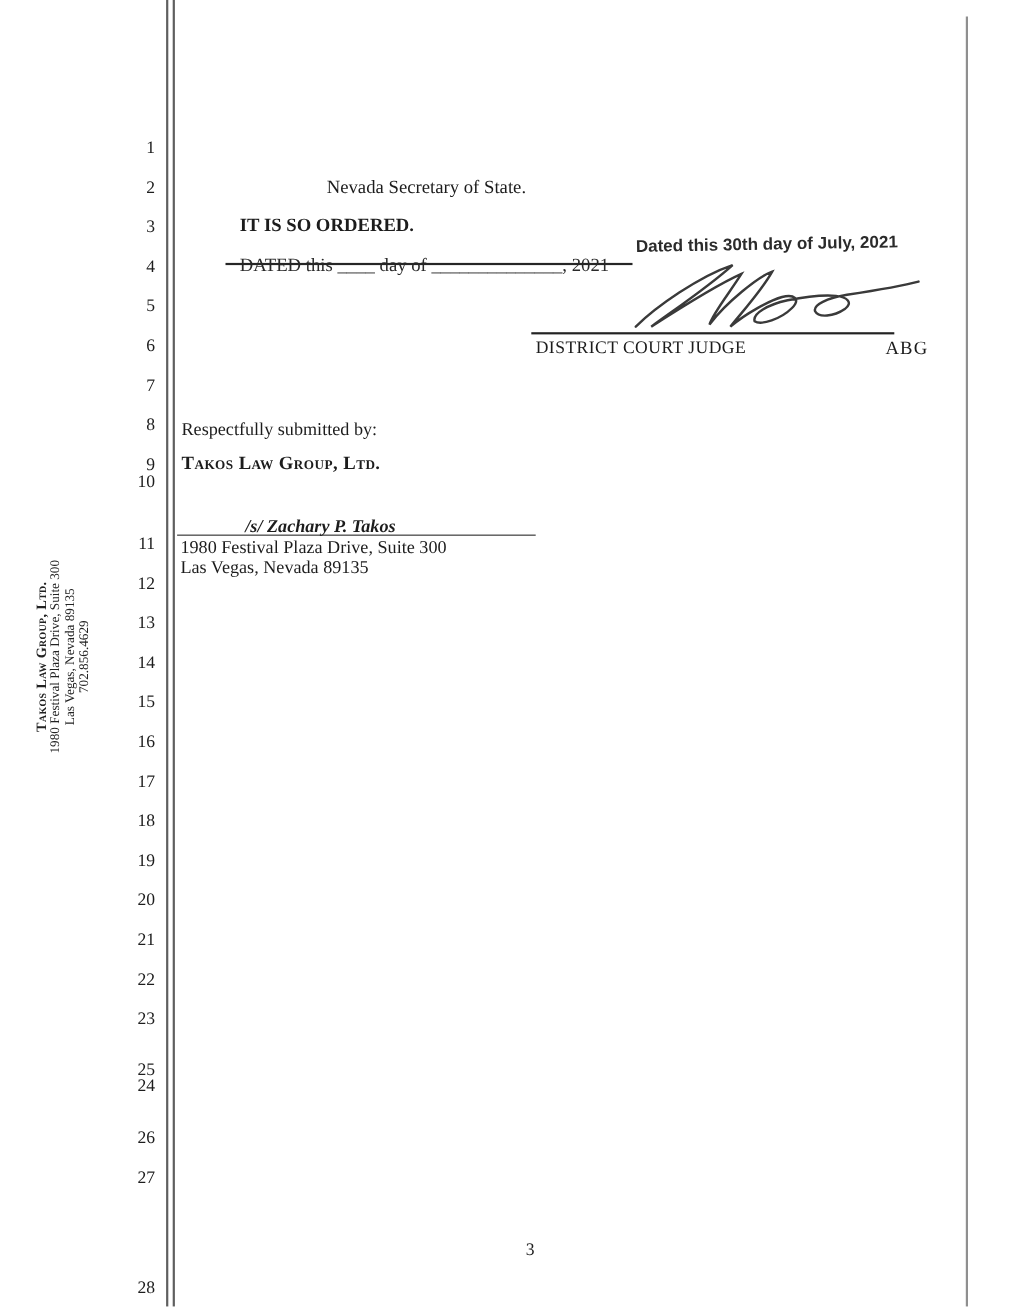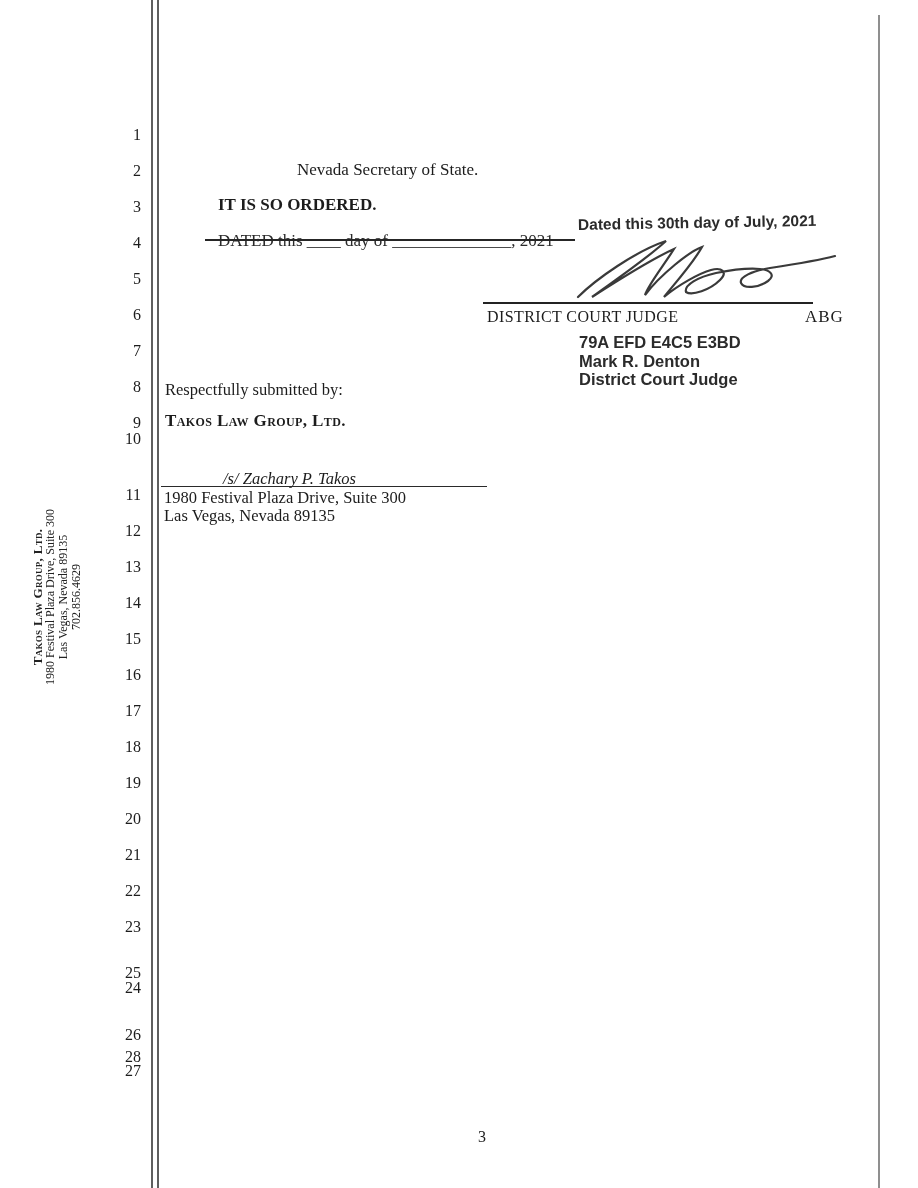--- a/index.html
+++ b/index.html
@@ -45,21 +45,21 @@
     line-height: 13px;
     color: #222;
     white-space: nowrap;
   }
   .sidebar-firm { font-weight: bold; font-variant: small-caps; font-size: 13px; letter-spacing: 0.3px; }
 
   
   .body-line { font-size: 17px; white-space: nowrap; }
   .justify-line { white-space: normal; text-align: justify; text-align-last: justify; }
   .bold { font-weight: bold; }
-  .italic { font-style: italic; }
+  .italic { font-style: italic; font-weight: bold; }
   .smallcaps { font-variant: small-caps; }
 
   .strike-bar { position: absolute; height: 2px; background: #262626; }
   .sig-rule { position: absolute; height: 1.6px; background: #232323; }
   .s-sig-rule { position: absolute; height: 1.4px; background: #2a2a2a; }
 
   .stamp-sans {
     font-family: "Liberation Sans", "DejaVu Sans", sans-serif;
     font-weight: bold;
     color: #2b2b2b;
@@ -102,21 +102,21 @@
       <div class="line-num" style="top: 738px;">18</div>
       <div class="line-num" style="top: 774px;">19</div>
       <div class="line-num" style="top: 810px;">20</div>
       <div class="line-num" style="top: 846px;">21</div>
       <div class="line-num" style="top: 882px;">22</div>
       <div class="line-num" style="top: 918px;">23</div>
       <div class="line-num" style="top: 954px; margin-top: 25px;">24</div>
       <div class="line-num" style="top: 944px; margin-top: 20px;">25</div>
       <div class="line-num" style="top: 1026px;">26</div>
       <div class="line-num" style="top: 1062px;">27</div>
-      <div class="line-num" style="top: 1048px;">28</div>
+      <div class="line-num" style="top: 1162px;">28</div>
     </div>
 
   <div class="sidebar-block">
     <div class="sidebar-firm">Takos Law Group, Ltd.</div>
     <div>1980 Festival Plaza Drive, Suite 300</div>
     <div>Las Vegas, Nevada 89135</div>
     <div>702.856.4629</div>
   </div>
 
   <div class="abs body-line" style="left:297px; top:160px;">Nevada Secretary of State.</div>
@@ -144,25 +144,20 @@
              C 222 35, 228 40, 220 46
              C 210 53, 196 54, 193 48
              C 191 42, 204 36, 222 33
              C 248 29, 272 25, 287 21" fill="none" stroke="#3a3a3a" stroke-width="2.2" stroke-linecap="round"></path>
   </svg>
 
   <div class="sig-rule" style="left:483px; top:302px; width:330px;"></div>
   <div class="abs judge-label" style="left:487px; top:308px;">DISTRICT COURT JUDGE</div>
   <div class="abs initials" style="left:805px; top:307px;">ABG</div>
 
-  <div class="abs stamp-sans stamp-block" style="left:579px; top:333px;">
-    <div>79A EFD E4C5 E3BD</div>
-    <div>Mark R. Denton</div>
-    <div>District Court Judge</div>
-  </div>
 
   <div class="abs body-line" style="left:165px; top:380px; font-size:16.5px;">Respectfully submitted by:</div>
   <div class="abs body-line bold smallcaps" style="left:165px; top:411px; letter-spacing:0.4px;">Takos Law Group, Ltd.</div>
 
   <div class="abs body-line italic" style="left:223px; top:469px; font-size:16.5px;">/s/ Zachary P. Takos</div>
   <div class="s-sig-rule" style="left:161px; top:486px; width:326px;"></div>
 
   <div class="abs" style="left:164px; top:489px; font-size:16.5px; line-height:18px; white-space:nowrap;">
     <div>1980 Festival Plaza Drive, Suite 300</div>
     <div>Las Vegas, Nevada 89135</div>

